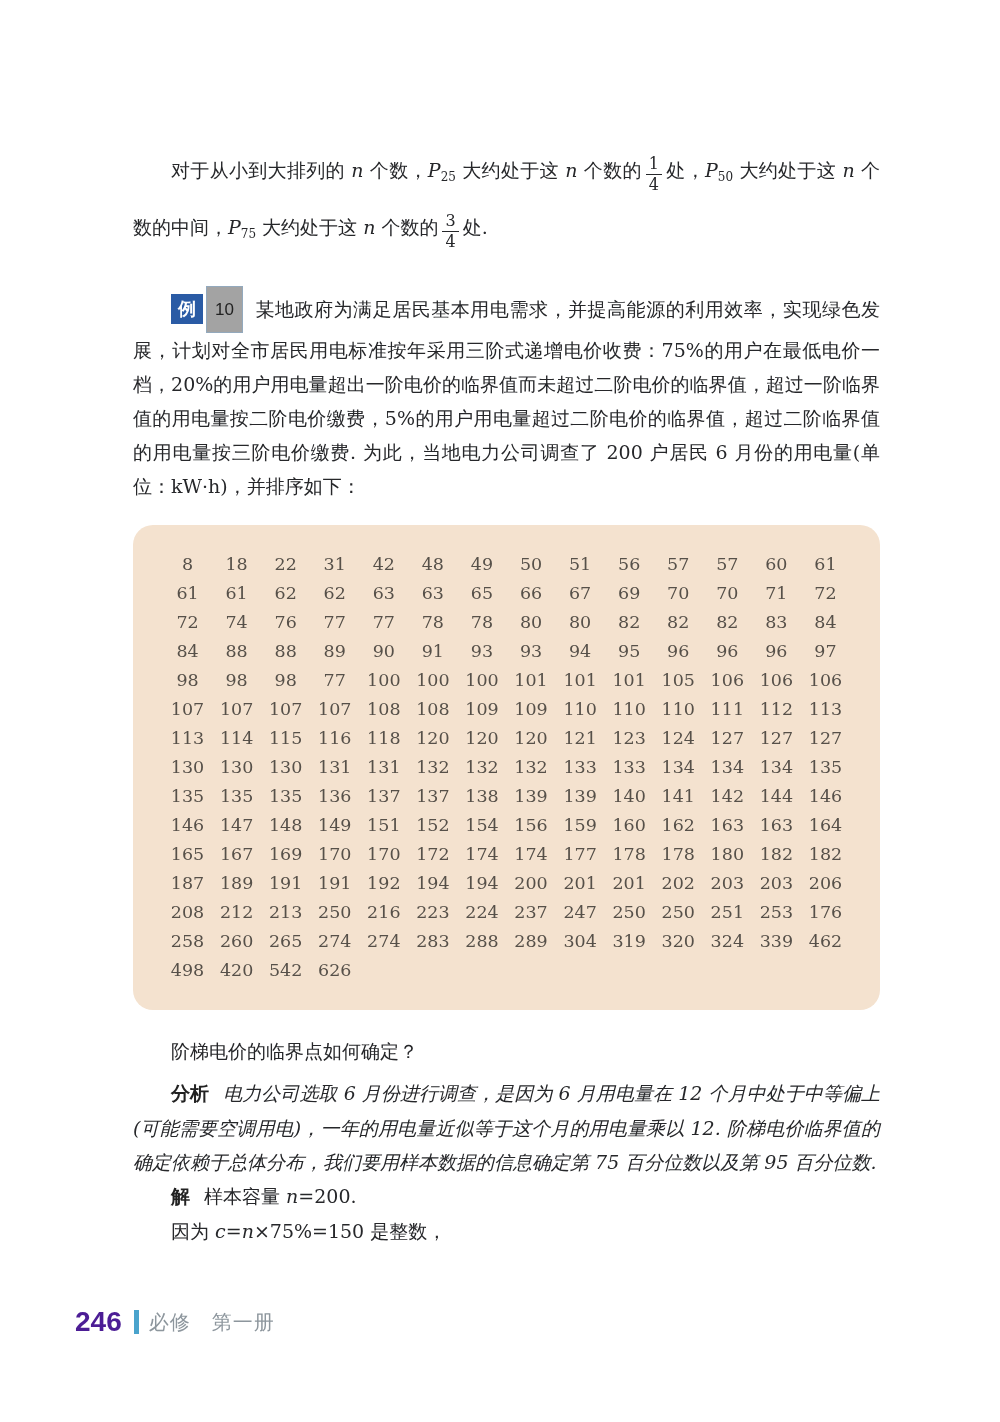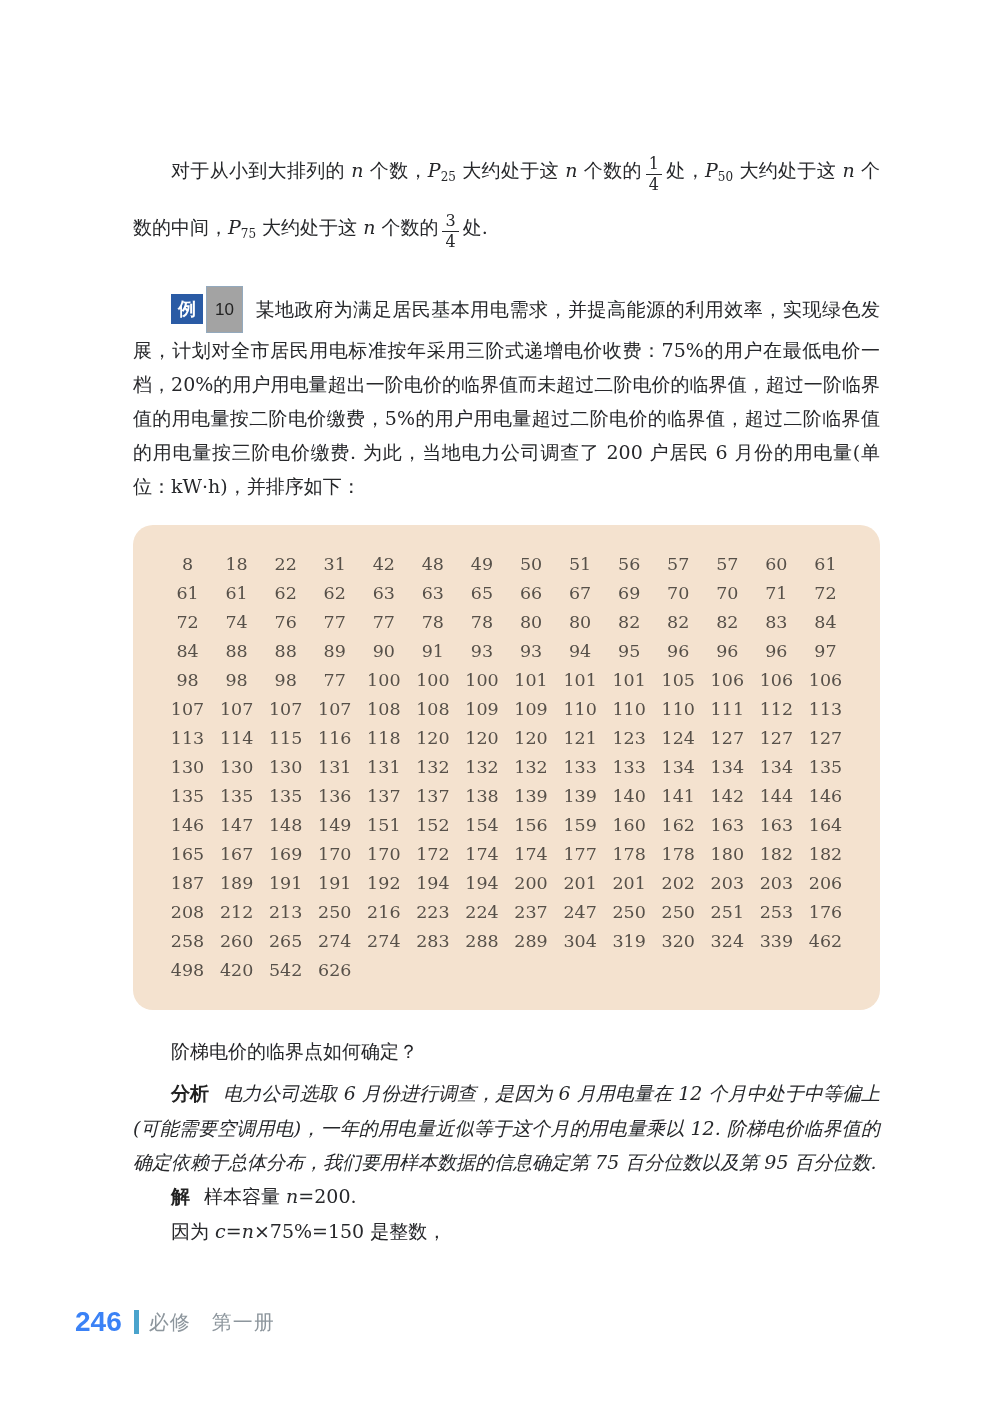--- a/index.html
+++ b/index.html
@@ -53,21 +53,21 @@
     font-family:"Liberation Sans",sans-serif;font-weight:700;
     font-style:normal;color:#222;margin-right:14px;
   }
   .kai{font-style:italic;}
   .footer{
     position:absolute;left:75px;top:1308px;
     display:flex;align-items:center;
   }
   .page-num{
     font-family:"Liberation Sans",sans-serif;
-    font-size:28px;font-weight:700;color:#3b82f6;line-height:1;
+    font-size:28px;font-weight:700;color:#4c1d95;line-height:1;
   }
   .footer-bar{width:5px;height:24px;background:#4aa3cc;margin:0 10px 0 12px;}
   .book-title{
     font-family:"Liberation Sans",sans-serif;
     font-size:20px;color:#8d969d;letter-spacing:1px;
   }
 </style>
 </head>
 <body>
 

